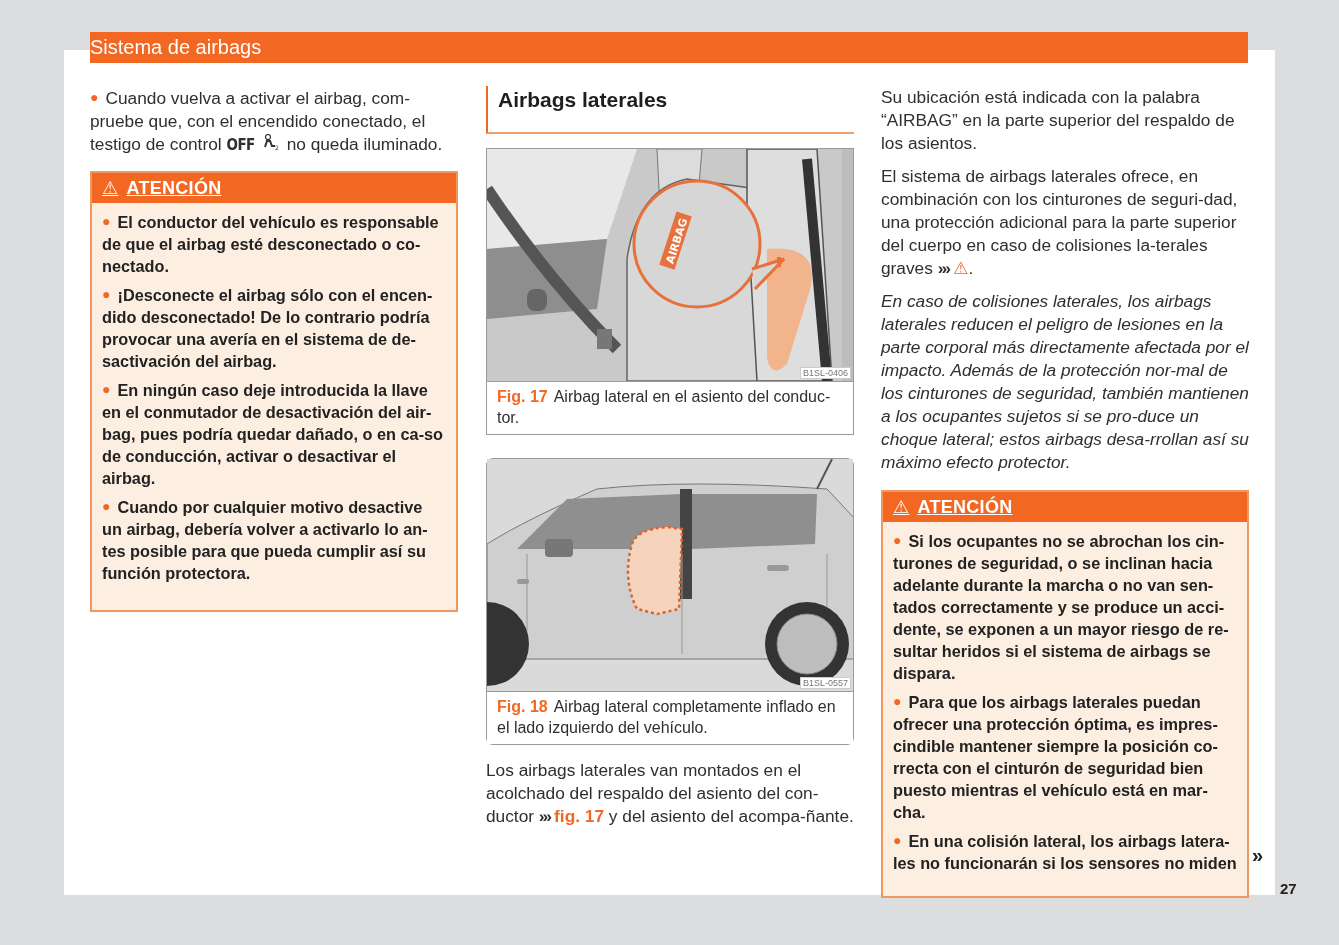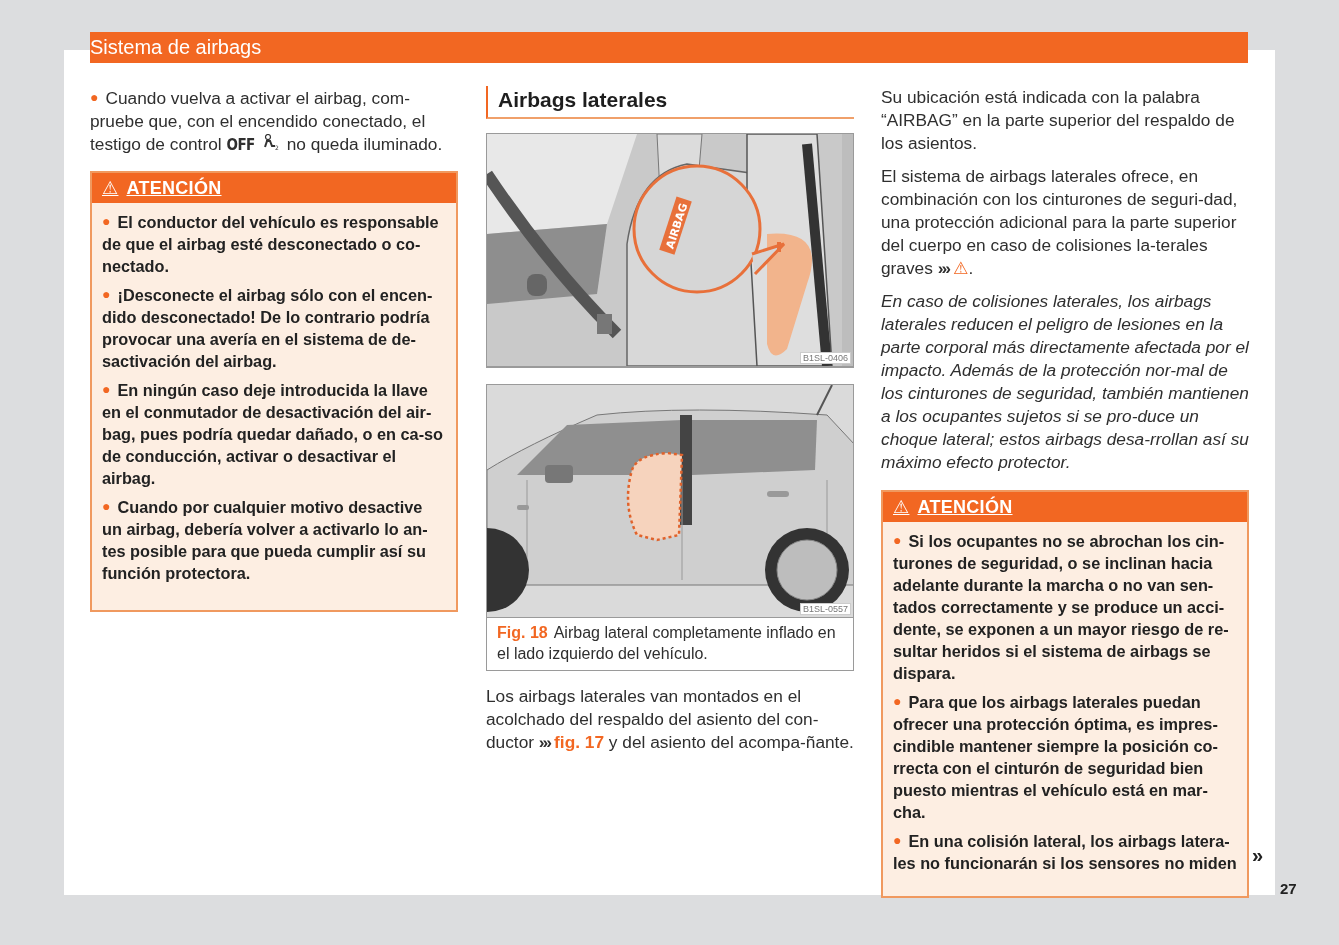--- a/index.html
+++ b/index.html
@@ -35,21 +35,21 @@
     background: #f26722; color: #fff; height: 30px; line-height: 30px;
     padding-left: 10px; font-weight: bold; font-size: 18px; letter-spacing: 0.3px; text-decoration: underline;
   }
   .warn-head .tri { font-weight: normal; margin-right: 8px; font-size: 18px; }
   .warn-body { padding: 7px 10px 20px 10px; border-radius: 31px; }
   .warn-body p { margin: 0 0 6px 0; font-size: 16.3px; line-height: 22px; font-weight: bold; color: #222; }
 
   .sec-title {
     font-size: 21px; font-weight: bold; color: #1e1e1e;
     border-left: 2px solid #f26722; padding-left: 10px; height: 28px; line-height: 28px;
-    border-bottom: 2px solid #f0a06a; padding-bottom: 3px; margin-top: 0;
+    border-bottom: 2px solid #f0a06a; padding-bottom: 18px; margin-top: 0;
   }
   .fig {
     border: 1px solid #9a9a9a; margin-top: 14px;
   }
   .fig-img { position: relative; height: 232px; background: #d6d6d6; overflow: hidden; border-bottom: 1px solid #9a9a9a;}
   .fig-code {
     position: absolute; right: 2px; bottom: 2px; background: #fff; color: #777;
     font-size: 9px; padding: 0 2px; border: 1px solid #ccc; text-align: center;
   }
   .fig-cap { padding: 4px 10px 6px 10px; font-size: 16px; line-height: 21px; color: #2f2f2f; background: #fff;}
@@ -116,23 +116,26 @@
         <circle cx="210" cy="95" r="63" fill="#d6d6d6" stroke="#e8703a" stroke-width="3"></circle>
         <path d="M265 120 L297 110 L268 140" fill="#d6d6d6" stroke="#e8703a" stroke-width="3"></path>
         <rect x="290" y="108" width="4" height="10" fill="#e8703a"></rect>
         <g transform="translate(183,115) rotate(-72)">
           <rect x="-4" y="-10" width="56" height="16" fill="#e8703a"></rect>
           <text x="24" y="3" font-size="11" font-weight="bold" fill="#fff" text-anchor="middle" font-family="DejaVu Sans, sans-serif">AIRBAG</text>
         </g>
       </svg>
       <span class="fig-code">B1SL-0406</span>
     </div>
+    <div class="fig-cap">
+      <span class="fig-num">Fig. 17</span><span>Airbag lateral en el asiento del conduc-tor.</span>
+    </div>
   </div>
 
-  <div class="fig" style="margin-top:16px;">
+  <div class="fig" style="margin-top:23px;border-radius:7px;">
     <div class="fig-img">
       <svg width="368" height="232" viewBox="0 0 368 232">
         <rect width="368" height="232" fill="#dadada"></rect>
         <path d="M0 85 Q40 60 110 30 Q200 20 340 30 L368 60 L368 200 L0 200 Z" fill="#cfcfcf" stroke="#777"></path>
         <path d="M30 90 L80 40 L195 35 L195 90 Z" fill="#8f8f8f"></path>
         <path d="M205 35 L330 35 L328 85 L205 90 Z" fill="#8f8f8f"></path>
         <rect x="193" y="30" width="12" height="110" fill="#444"></rect>
         <rect x="58" y="80" width="28" height="18" rx="4" fill="#777"></rect>
         <path d="M40 95 L40 195 M195 95 L195 195 M340 95 L340 190" stroke="#999"></path>
         <rect x="280" y="106" width="22" height="6" rx="3" fill="#999"></rect>

